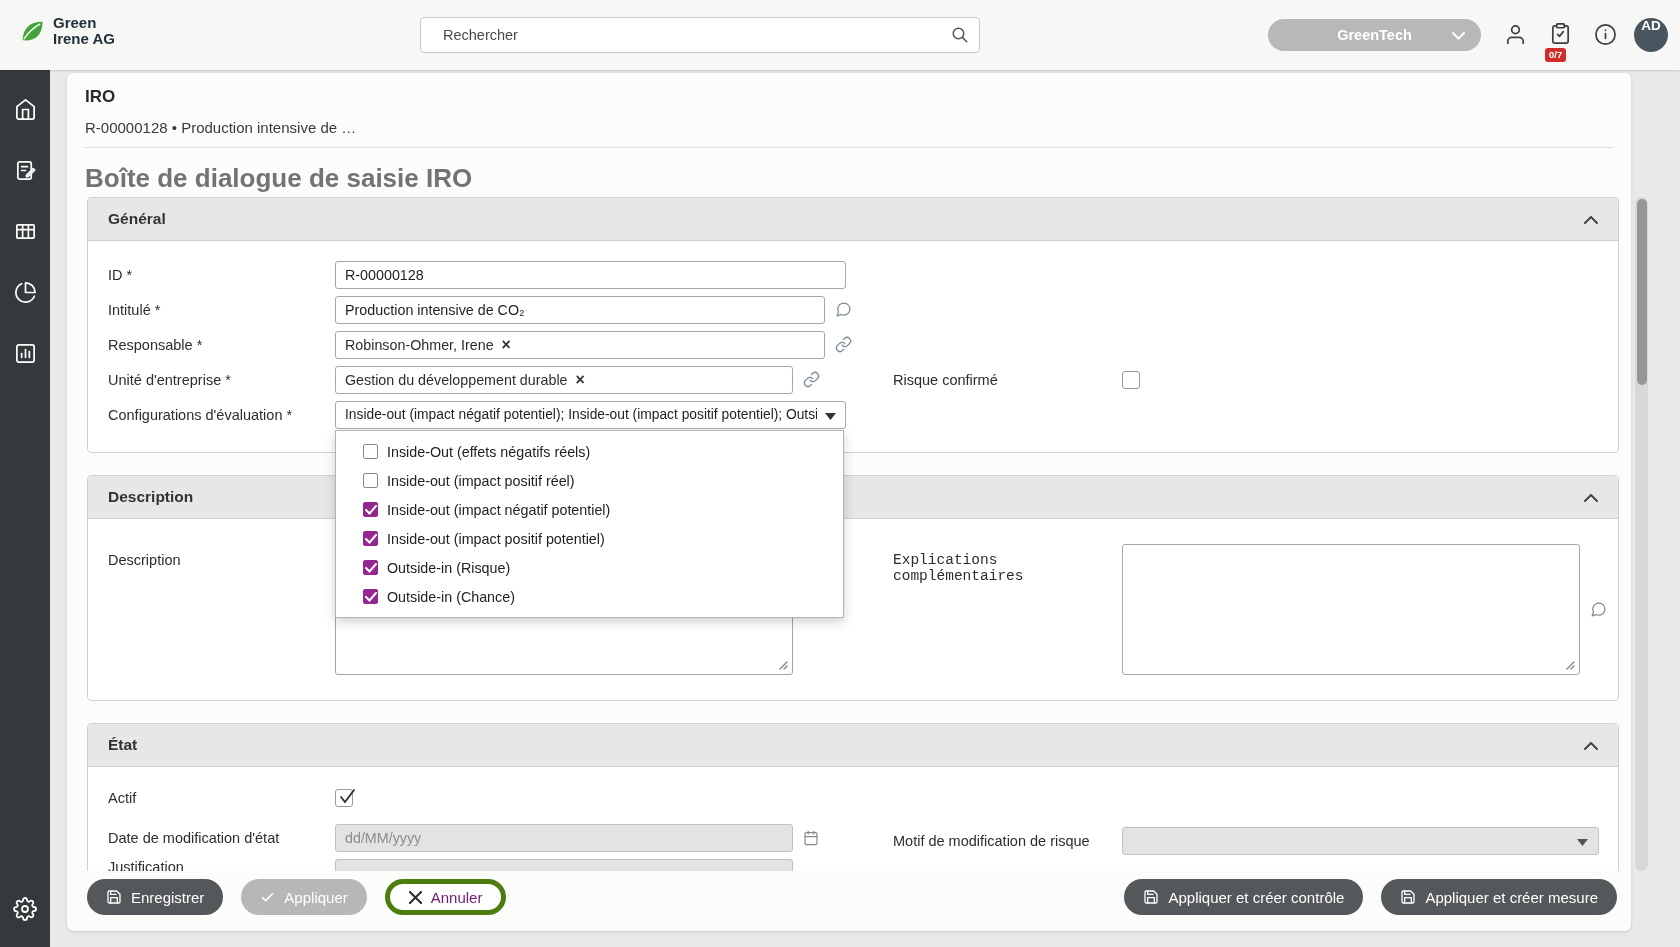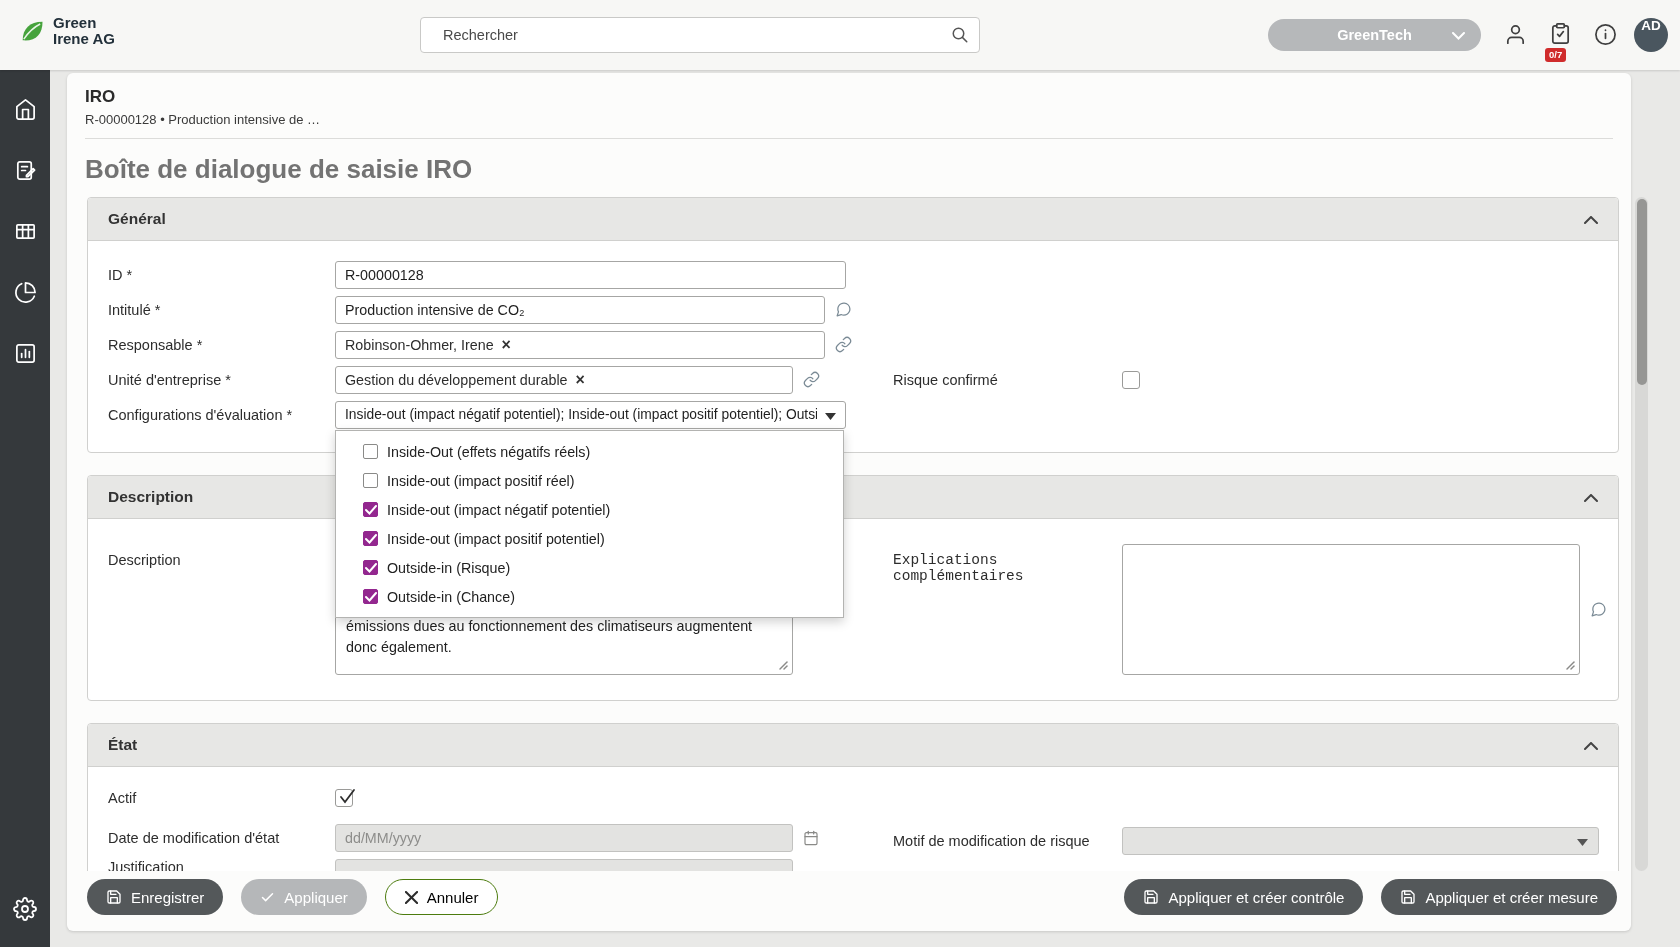--- a/index.html
+++ b/index.html
@@ -27,21 +27,21 @@
   
   .sidebar { position:absolute; left:0; top:70px; bottom:0; width:50px; background:#35393c; display:flex; flex-direction:column; align-items:center; padding-top:28px; gap:38px; z-index:55; }
   .side-item { background:none; border:none; cursor:pointer; }
   .side-item svg { stroke:#fff; }
   .side-settings { margin-top:auto; margin-bottom:26px; }
 
   
   .main-card { position:absolute; left:67px; top:73px; width:1564px; height:858px; background:#fcfcfb; border-radius:6px; box-shadow:0 1px 3px rgba(0,0,0,.15); }
   .card-head { padding:14px 18px 0; }
   .module-title { font-size:17px; font-weight:bold; color:#2b2b2b; }
-  .breadcrumb { margin-top:5px; font-size:13px; color:#3a3a3a; }
+  .breadcrumb { margin-top:12px; font-size:15px; color:#3a3a3a; }
   .head-divider { margin-top:11px; border-bottom:1px solid #dcdcda; }
   .dialog-title { margin:15px 18px 0; font-size:26px; font-weight:bold; color:#737373; }
 
   .scroll-area { position:absolute; left:20px; top:124px; width:1532px; height:674px; overflow:hidden; }
 
   
   .panel { border:1px solid #d0d0ce; border-radius:4px; background:#fff; margin-bottom:22px; }
   .panel-header { height:43px; background:#e7e7e5; border-bottom:1px solid #d0d0ce; display:flex; align-items:center; padding:0 20px; border-radius:4px 4px 0 0; position:relative; cursor:pointer; }
   .panel-title { font-size:15.5px; font-weight:bold; color:#333; }
   .collapse-ic { position:absolute; right:20px; top:18px; }
@@ -91,21 +91,21 @@
   .select-disabled { height:28px; background:#e3e3e1; border:1px solid #c2c2c0; border-radius:3px; position:relative; }
   .sd-caret { position:absolute; right:10px; top:11px; }
   .jrow { align-items:flex-start; }
   .jbox { height:30px; border-radius:3px; }
 
   
   .footer-bar { position:absolute; left:20px; right:14px; bottom:16px; height:36px; display:flex; align-items:center; gap:18px; }
   .btn { height:36px; border-radius:18px; display:flex; align-items:center; gap:9px; padding:0 19px; font-size:15px; font-family:inherit; border:none; cursor:pointer; }
   .btn.dark { background:#54585a; color:#fff; }
   .btn.disabled { background:#b5b7b9; color:#fff; cursor:default; }
-  .btn.light { background:#fff; border:1px solid #4d7c0f; color:#000000; }
+  .btn.light { background:#fff; border:5px solid #4d7c0f; color:#701a75; }
   .fspacer { flex:1; }
 
   
   .fake-scrollbar { position:absolute; left:1635px; top:197px; width:13px; height:674px; background:#d8d8d6; border-radius:7px; z-index:70; }
   .fake-thumb { position:absolute; left:1.5px; top:2px; width:10px; height:186px; background:#969694; border-radius:5px; cursor:grab; }
 </style>
 </head>
 <body>
 
 <header class="topbar">
@@ -357,21 +357,20 @@
         <span class="panel-title">Description</span>
         <span class="collapse-ic">
           <svg width="14" height="8" viewBox="0 0 14 8" fill="none" stroke="#444" stroke-width="2" stroke-linecap="round">
               <polyline points="1,7 7,1 13,7"></polyline>
             </svg>
         </span>
       </div>
       <div class="panel-body desc-body">
         <span class="flabel pt8">Description</span>
         <div class="textarea">
-          <div class="desc-text">émissions dues au fonctionnement des climatiseurs augmentent donc également.</div>
           <button class="grip">
             <svg width="14" height="14" viewBox="0 0 14 14" fill="none" stroke="#8a8a88" stroke-width="1.5" stroke-linecap="round">
                 <path d="M12 5 L5 12"></path>
                 <path d="M12 9 L9 12"></path>
               </svg>
           </button>
         </div>
 
         <div class="col2d">
           <span class="flabel2 pt8">Explications complémentaires</span>

